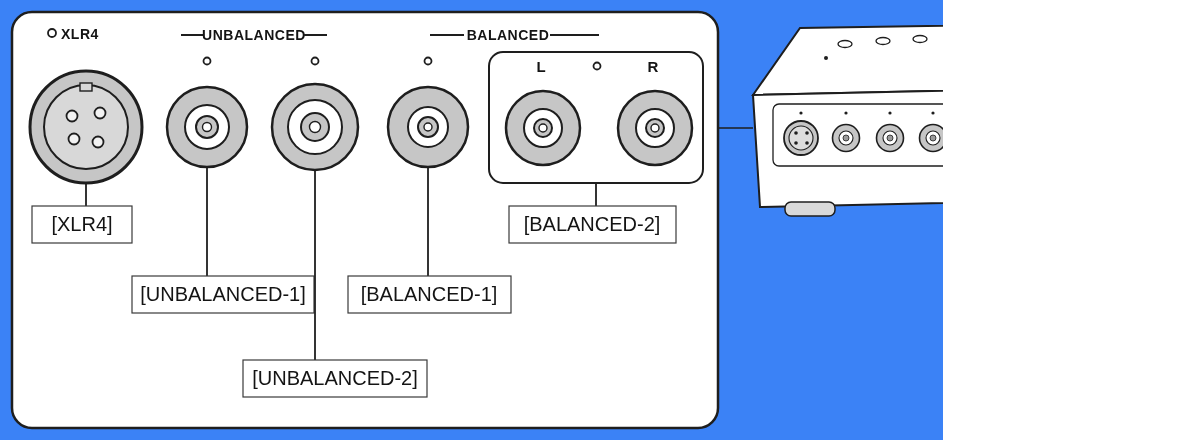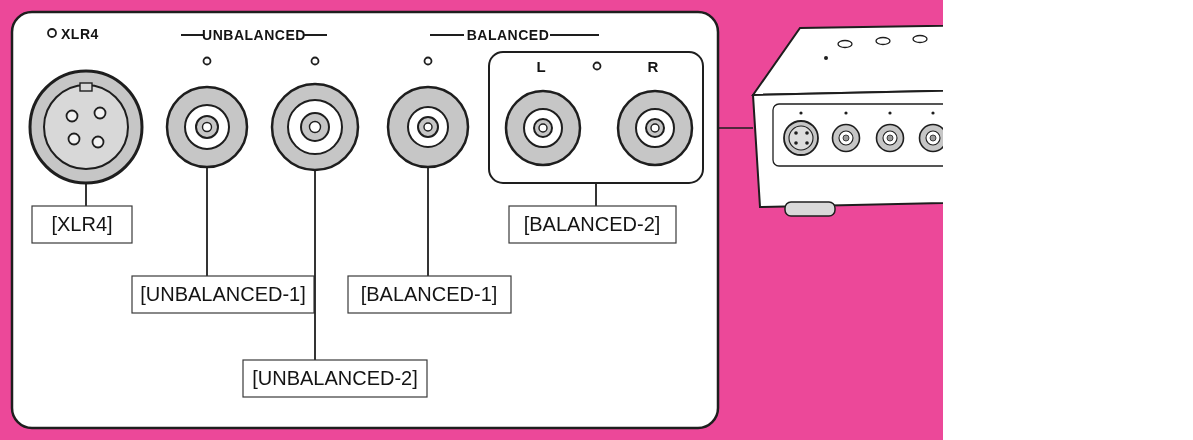--- a/index.html
+++ b/index.html
@@ -1,16 +1,16 @@
 <!DOCTYPE html>
 <html><head>
 <meta charset="utf-8">
 <style>
   html,body{margin:0;padding:0;background:#ffffff;}
-  .stage{position:relative;width:943px;height:440px;background:#ec4899;overflow:hidden;
+  .stage{position:relative;width:943px;height:440px;background:#3b82f6;overflow:hidden;
          font-family:"Liberation Sans", sans-serif;}
   svg{display:block;}
   .ln{stroke:#1e1e1e;}
   .nofill{fill:none;}
   text{fill:#141414;}
   text.grp{font-family:"Liberation Sans",sans-serif;font-size:14px;font-weight:bold;letter-spacing:.5px;}
   text.chan{font-family:"Liberation Sans",sans-serif;font-size:15px;font-weight:bold;}
   text.callout{font-family:"Liberation Sans",sans-serif;font-size:20px;}
   .mid{text-anchor:middle;}
 </style>

